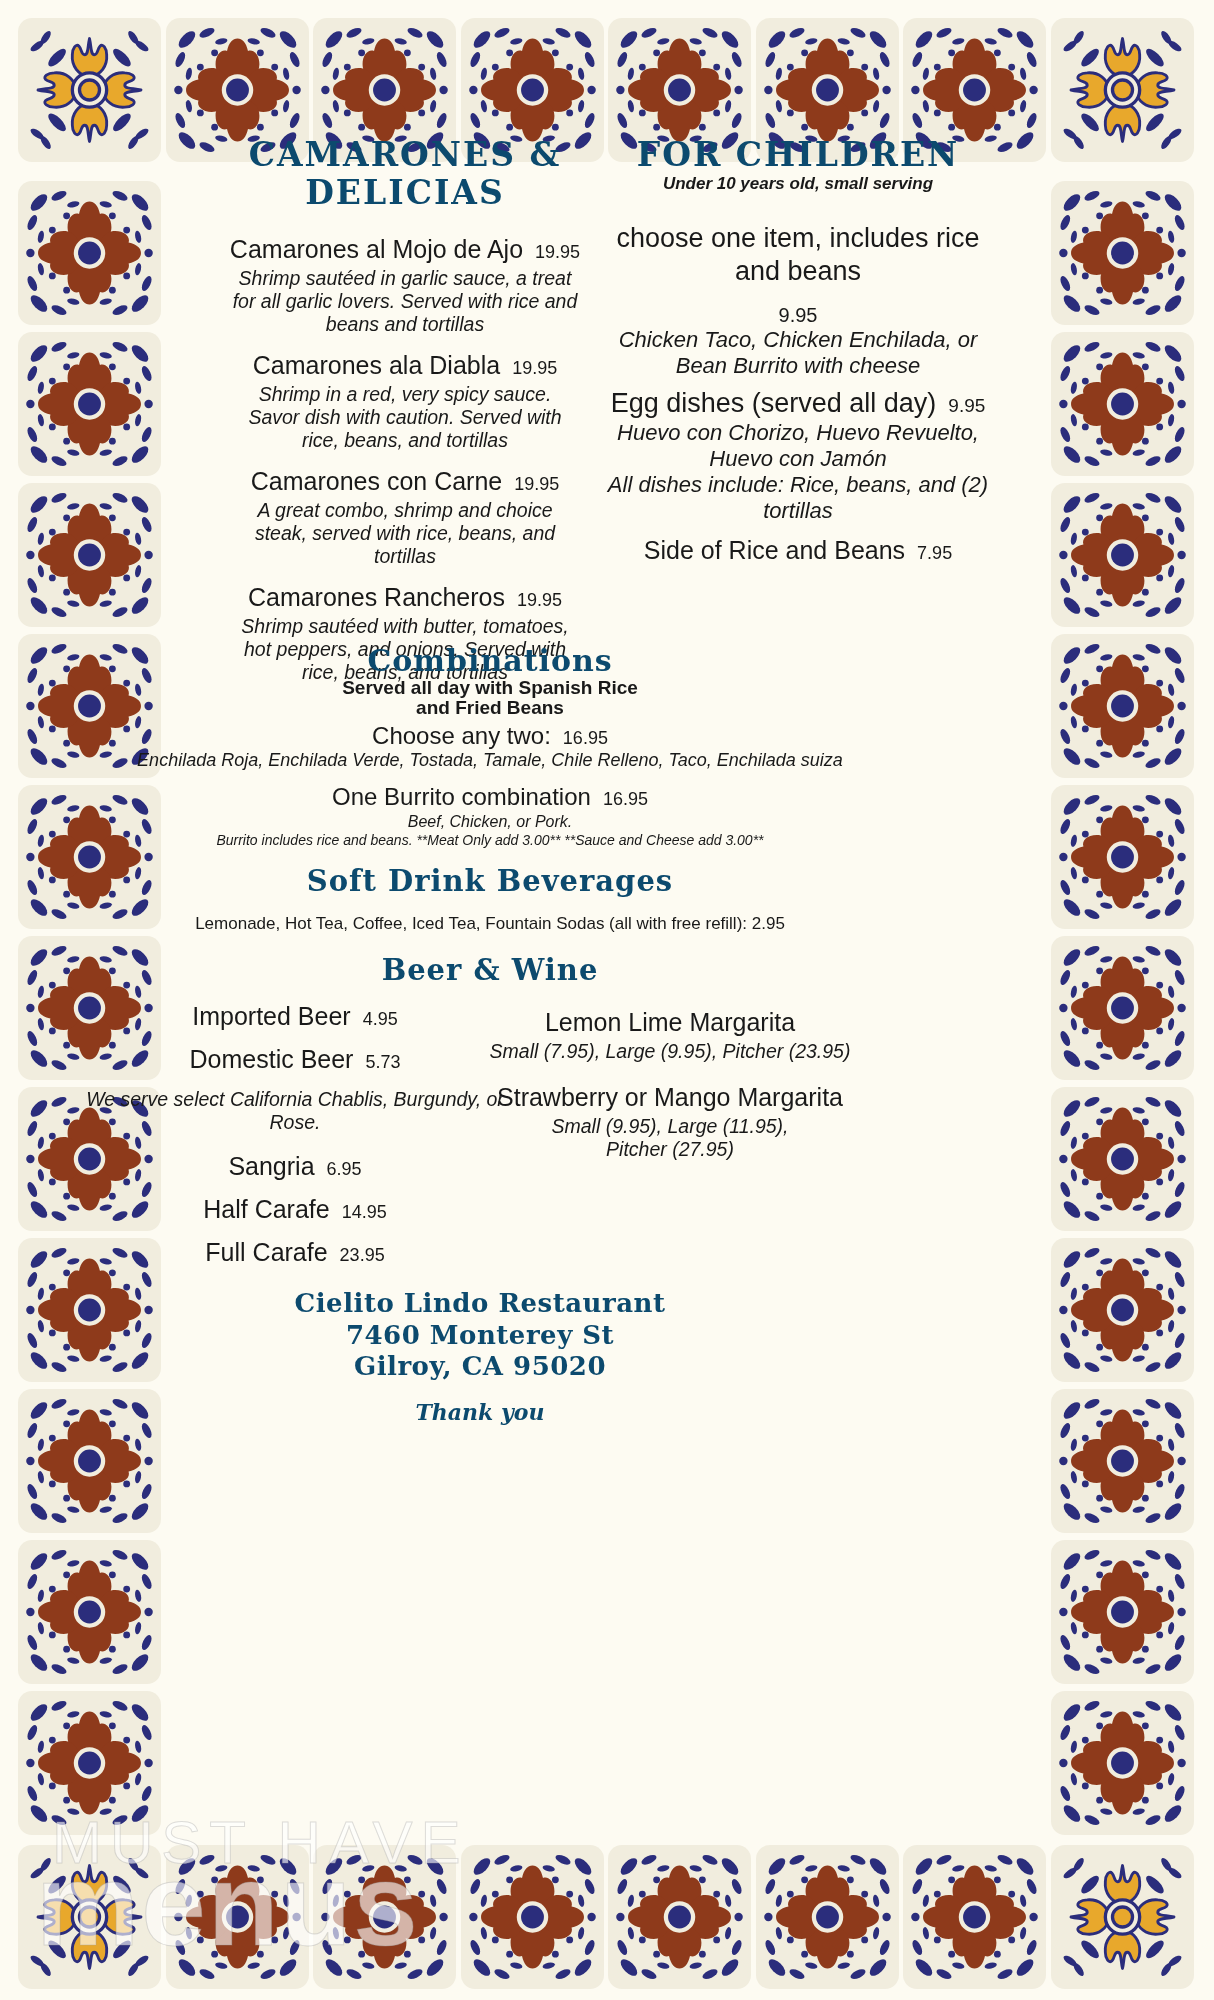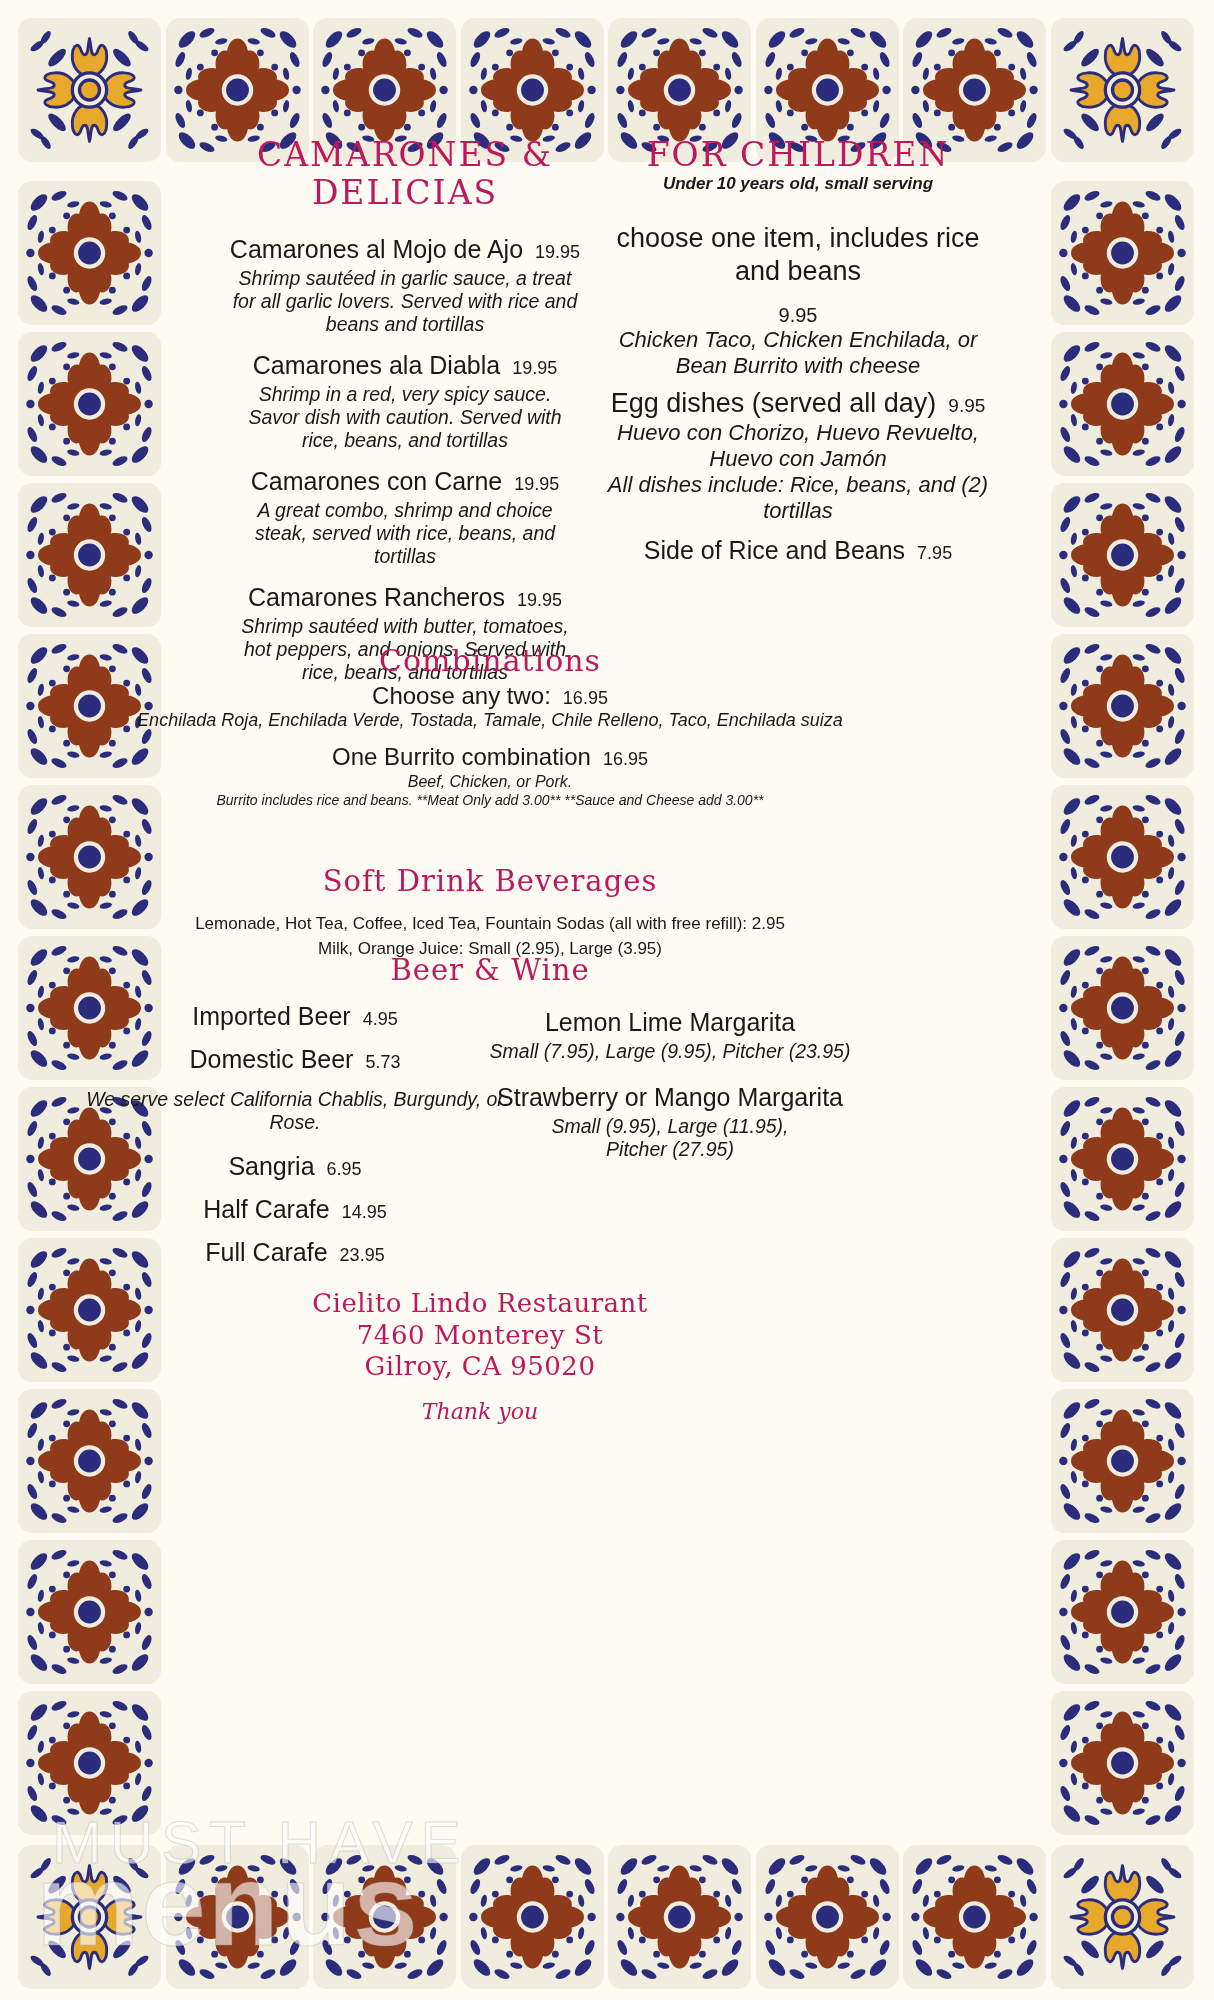--- a/index.html
+++ b/index.html
@@ -11,21 +11,21 @@
     position:relative; width:1214px; height:2000px; margin:0 auto;
     background:var(--page); overflow:hidden;
     font-family:"Liberation Sans", sans-serif; color:var(--ink);
   }
   
   #tile-layer{position:absolute; inset:0; z-index:1;}
   .tile{position:absolute; width:143px; height:144px; background:var(--tile); border-radius:14px;}
   .tile svg{width:100%; height:100%; display:block;}
   
   .block{position:absolute; z-index:2; text-align:center;}
-  .display{font-family:"DejaVu Serif", serif; font-weight:400; color:#be185d;}
+  .display{font-family:"DejaVu Serif", serif; font-weight:700; color:#0c4a6e;}
   h1,h2,h3,p{margin:0;}
   .sec-title{font-size:33px; letter-spacing:2px; line-height:1.16;}
   .mid-title{font-size:29px; letter-spacing:1px;}
   .item-name{font-size:25px; font-weight:400;}
   .price{font-size:18px; margin-left:12px;}
   .desc{font-style:italic; font-size:19.5px; line-height:1.18; max-width:345px; margin:3px auto 15px;}
   .subtle-b{font-weight:700; font-style:italic; font-size:17px;}
   .big-line{font-size:27px; line-height:1.22;}
   .opt{font-style:italic; font-size:22px; line-height:1.18; margin:0 auto;}
   .nowrap{white-space:nowrap;}
@@ -317,33 +317,36 @@
     <div style="height:8px"></div>
     <p class="big-line"><span>Egg dishes (served all day)</span><span class="price" style="font-size:19px">9.95</span></p>
     <p class="opt" style="max-width:380px;margin-top:0;">Huevo con Chorizo, Huevo Revuelto, Huevo con Jamón</p>
     <p class="opt" style="max-width:400px;margin-top:0;">All dishes include: Rice, beans, and (2) tortillas</p>
     <div style="height:12px"></div>
     <p class="item-name"><span>Side of Rice and Beans</span><span class="price">7.95</span></p>
   </div>
 
   <div class="block" style="left:120px; top:643px; width:740px;">
     <h2 class="display mid-title" style="font-size:30px;">Combinations</h2>
+    <p style="font-weight:700;font-size:19px;line-height:1.05;">
+      <span>Served all day with Spanish Rice</span><br>
+      <span>and Fried Beans</span>
+    </p>
     <p style="font-size:24px;margin-top:4px;"><span>Choose any two:</span><span class="price">16.95</span></p>
     <p class="opt nowrap" style="font-size:18px;">Enchilada Roja, Enchilada Verde, Tostada, Tamale, Chile Relleno, Taco, Enchilada suiza</p>
     <div style="height:12px"></div>
     <p style="font-size:24px;"><span>One Burrito combination</span><span class="price">16.95</span></p>
     <p class="opt" style="font-size:16px;margin:2px auto 0;">Beef, Chicken, or Pork.</p>
     <p class="opt nowrap" style="font-size:14px;margin-top:0;">Burrito includes rice and beans.  **Meat Only add 3.00** **Sauce and Cheese add 3.00**</p>
   </div>
 
   <div class="block" style="left:120px; top:864px; width:740px;">
     <h2 class="display mid-title">Soft Drink Beverages</h2>
     <div style="height:14px"></div>
     <p style="font-size:17px;line-height:1.45;">Lemonade, Hot Tea, Coffee, Iced Tea, Fountain Sodas (all with free refill): 2.95</p>
-    <p style="font-size:17px;line-height:1.45;">Milk, Orange Juice: Small (2.95), Large (3.95)</p>
   </div>
 
   <div class="block" style="left:120px; top:953px; width:740px;">
     <h2 class="display mid-title">Beer &amp; Wine</h2>
   </div>
 
   <div class="block" style="left:75px; top:1002px; width:440px;">
     <p class="item-name" style="margin-bottom:14px;"><span>Imported Beer</span><span class="price">4.95</span></p>
     <p class="item-name" style="margin-bottom:14px;"><span>Domestic Beer</span><span class="price">5.73</span></p>
     <p class="desc" style="max-width:440px;margin-bottom:18px;">We serve select California Chablis, Burgundy, or Rose.</p>

